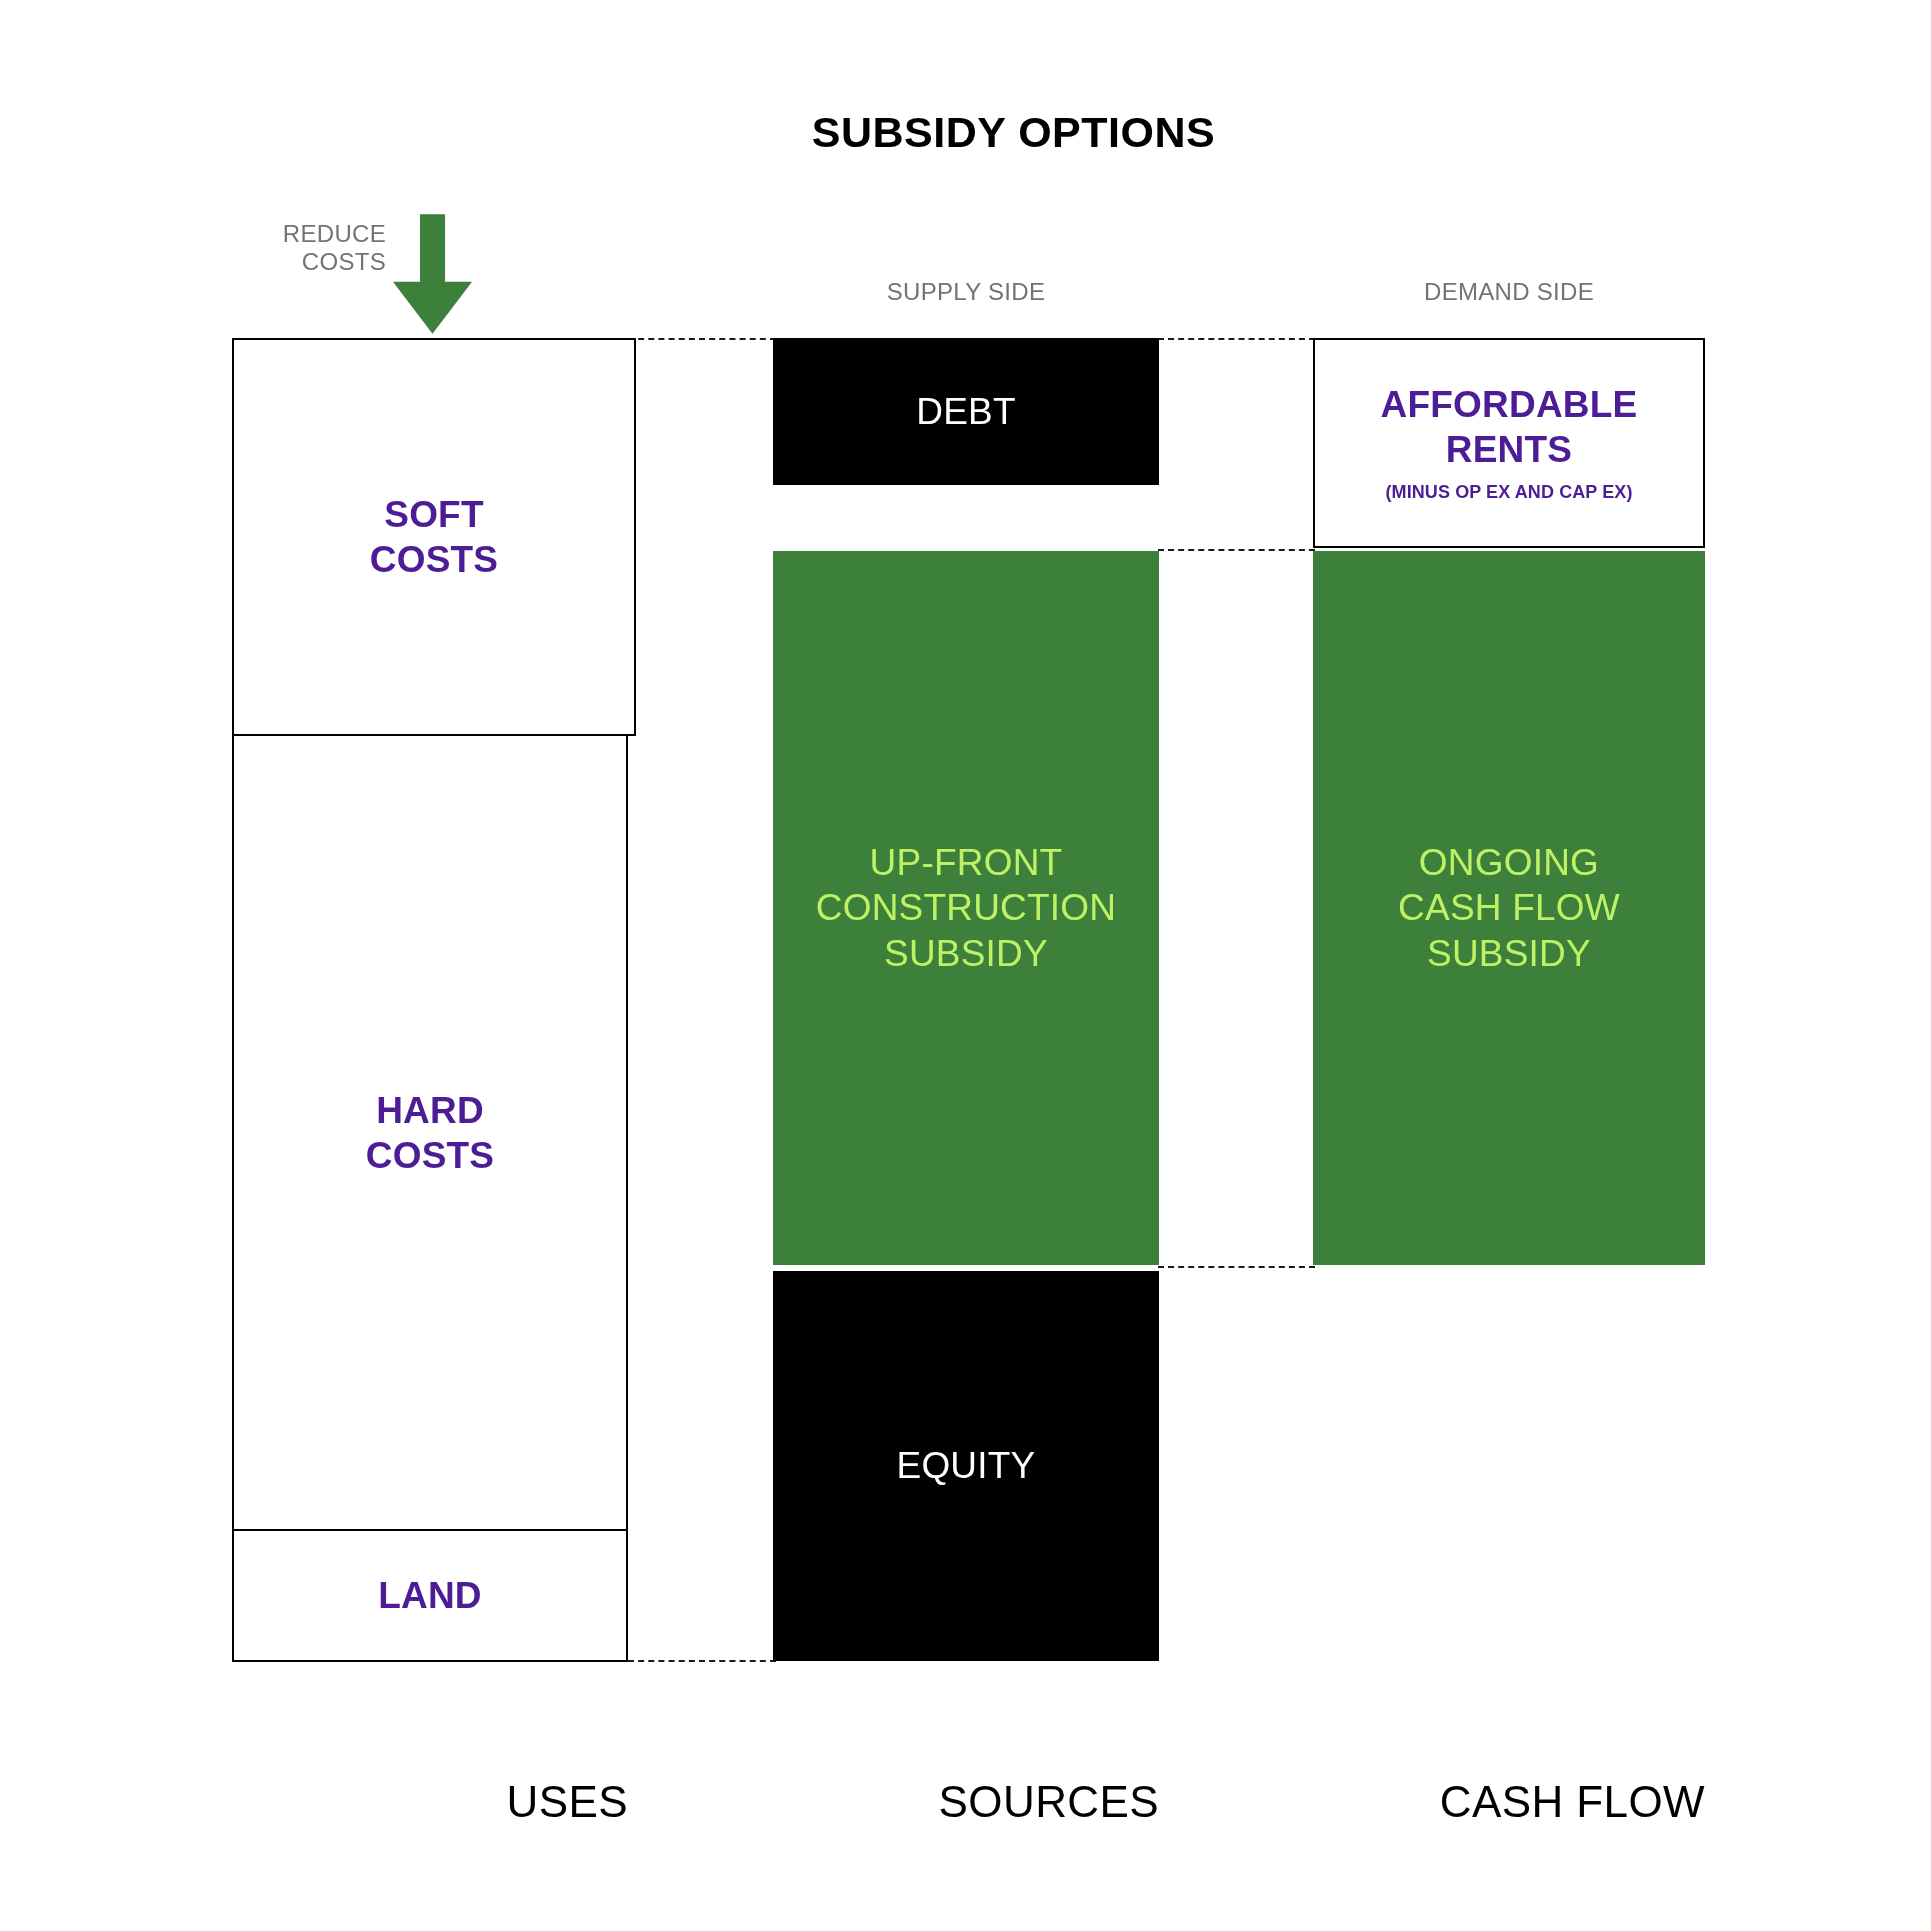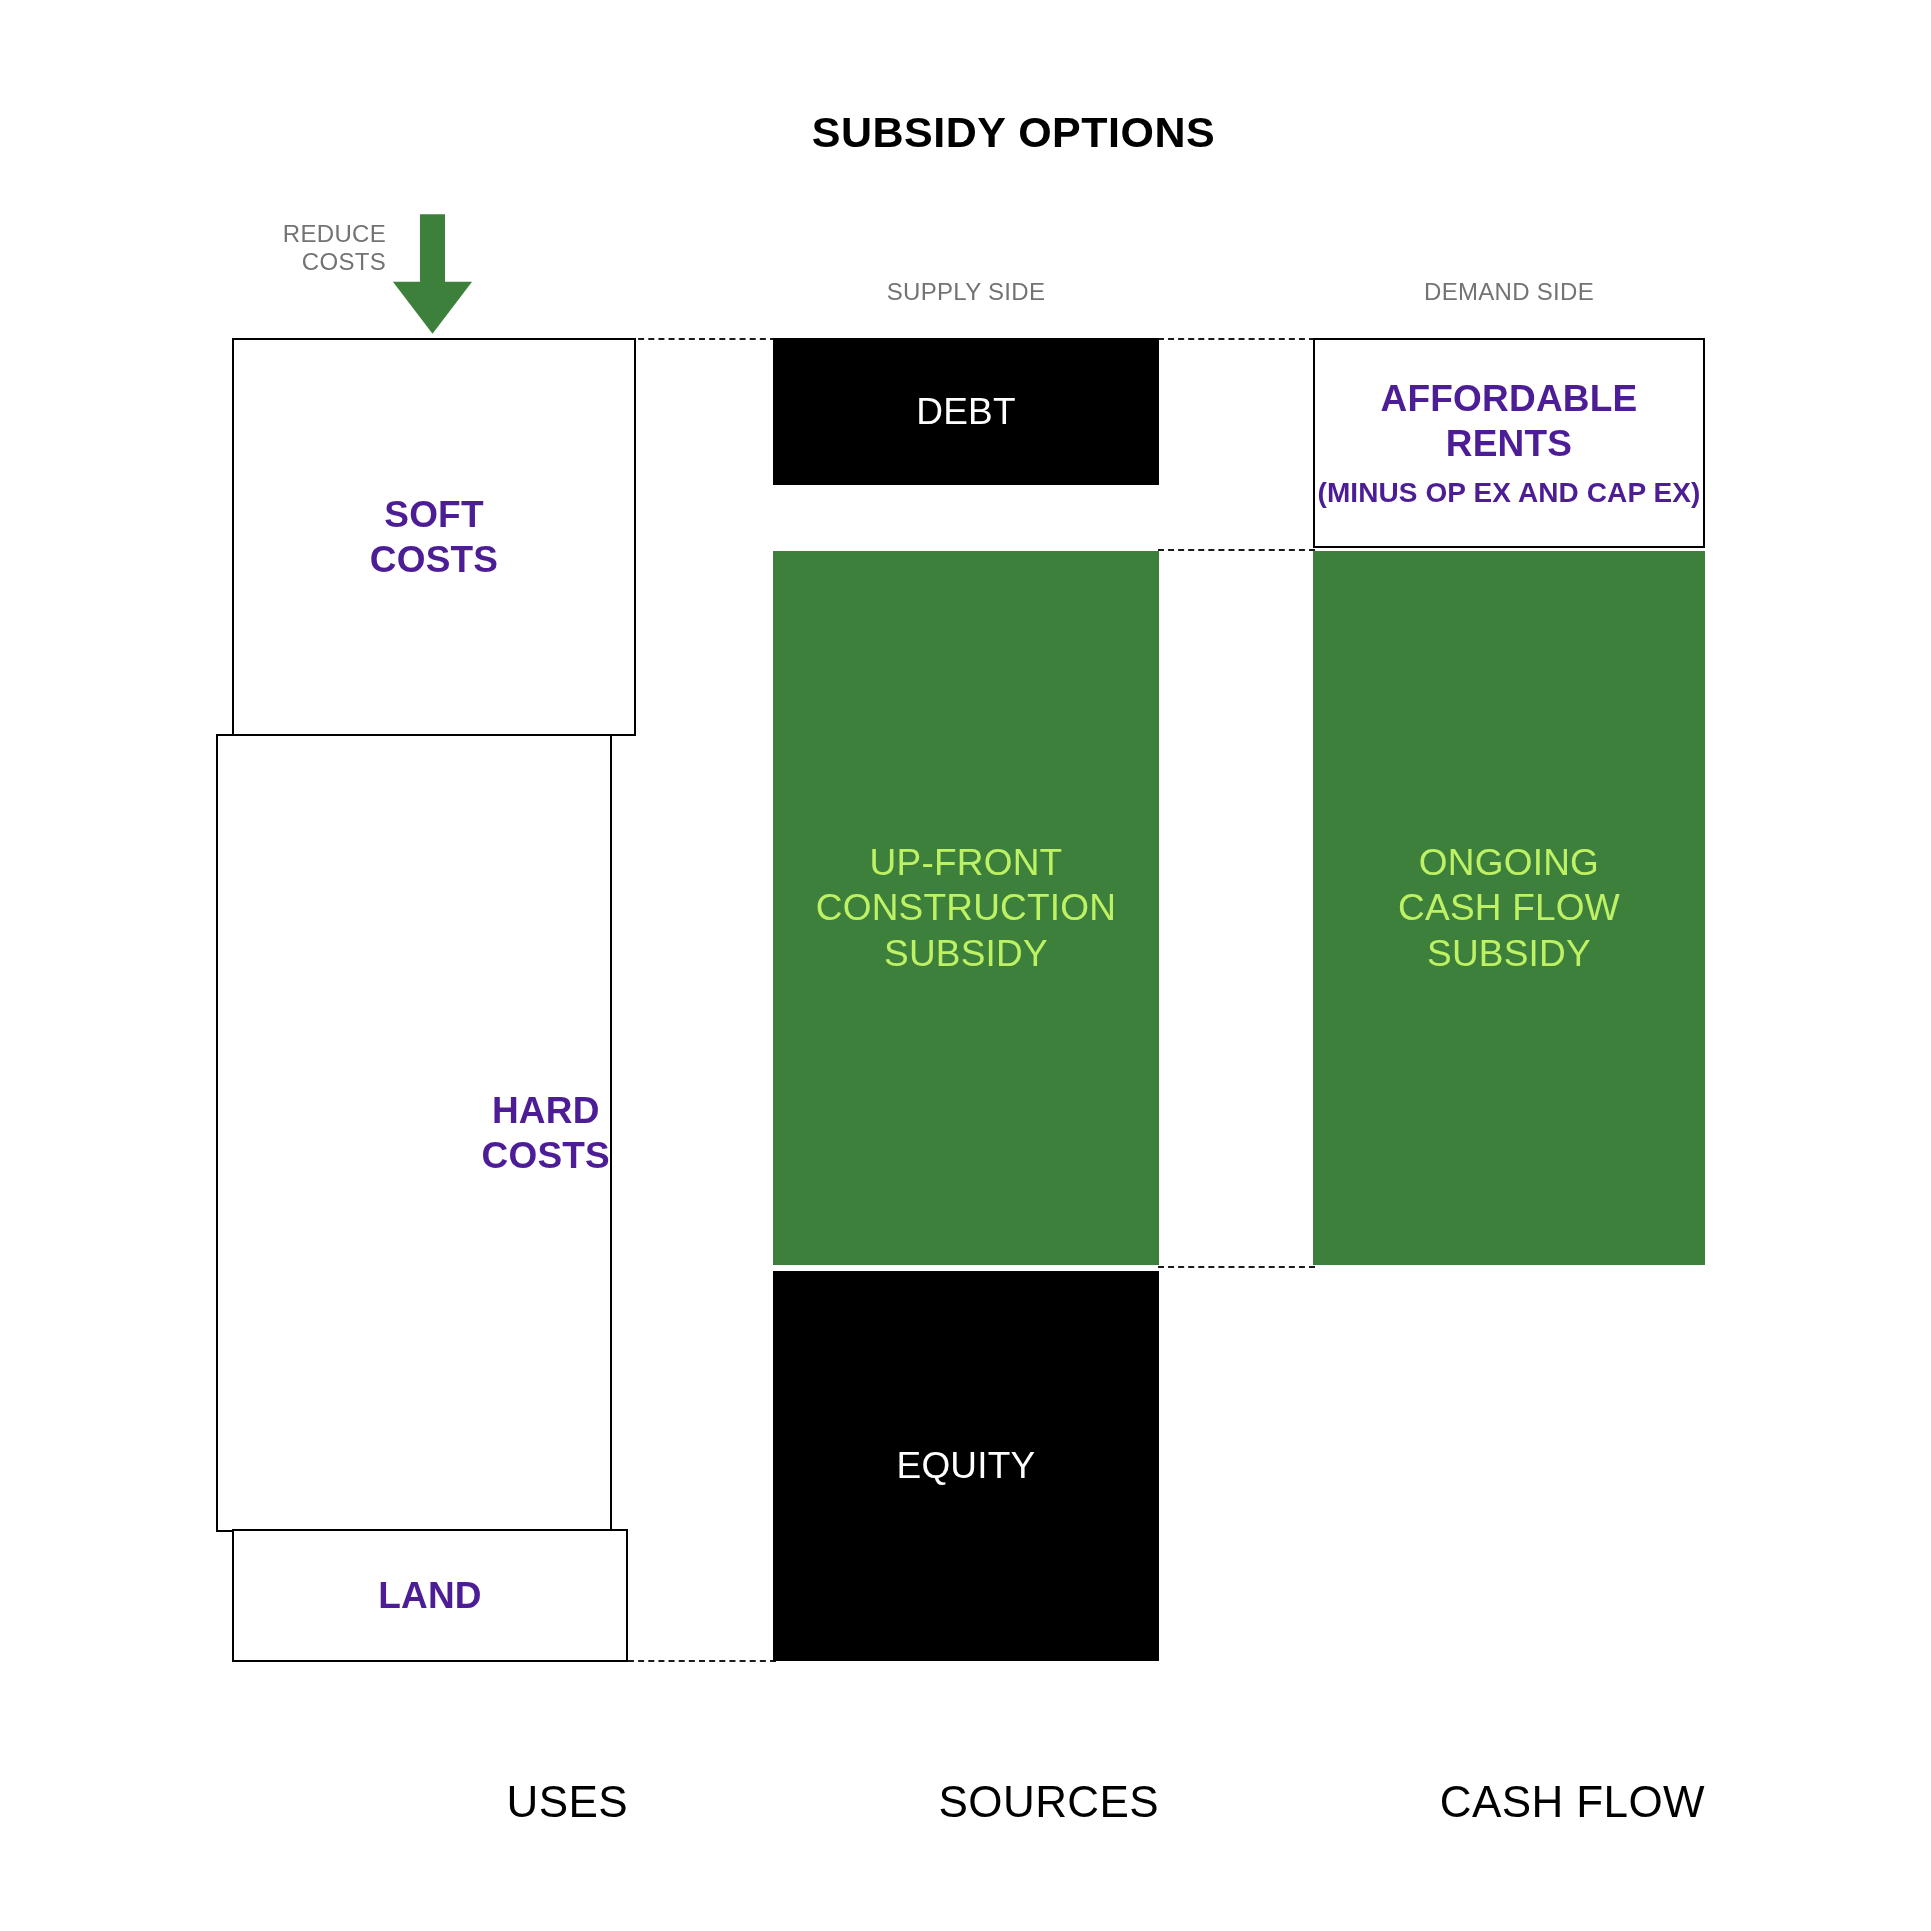--- a/index.html
+++ b/index.html
@@ -79,21 +79,21 @@
     justify-content: center;
     text-align: center;
   }
   .box-label {
     font-size: 37px;
     line-height: 1.22;
     white-space: pre-line;
     letter-spacing: 0.2px;
   }
   .box-sub {
-    font-size: 28px;
+    font-size: 18px;
     line-height: 1.2;
     letter-spacing: 0.1px;
     margin-top: 9.7px;
   }
 
   .outline {
     background: #ffffff;
     border: 2.9px solid #000000;
     color: #4c1d95;
     font-weight: bold;
@@ -104,21 +104,21 @@
     border: 0;
   }
   .filled-green {
     background: #3D803C;
     color: #bef264;
     border: 0;
   }
 
   
   #uses-soft   { left: 232px; top: 338px;  width: 404px; height: 398px; }
-  #uses-hard   { left: 216px; top: 734px;  width: 396px; height: 798px; align-items: flex-end; }
+  #uses-hard   { left: 232px; top: 734px;  width: 396px; height: 798px; }
   #uses-land   { left: 232px; top: 1529px; width: 396px; height: 133px; }
 
   
   #src-debt    { left: 773px; top: 338px;  width: 386px; height: 147px; }
   #src-upfront { left: 773px; top: 551px;  width: 386px; height: 714px; }
   #src-equity  { left: 773px; top: 1271px; width: 386px; height: 390px; }
 
   
   #cf-rents    { left: 1313px; top: 338px; width: 392px; height: 210px; }
   #cf-ongoing  { left: 1313px; top: 551px; width: 392px; height: 714px; }

